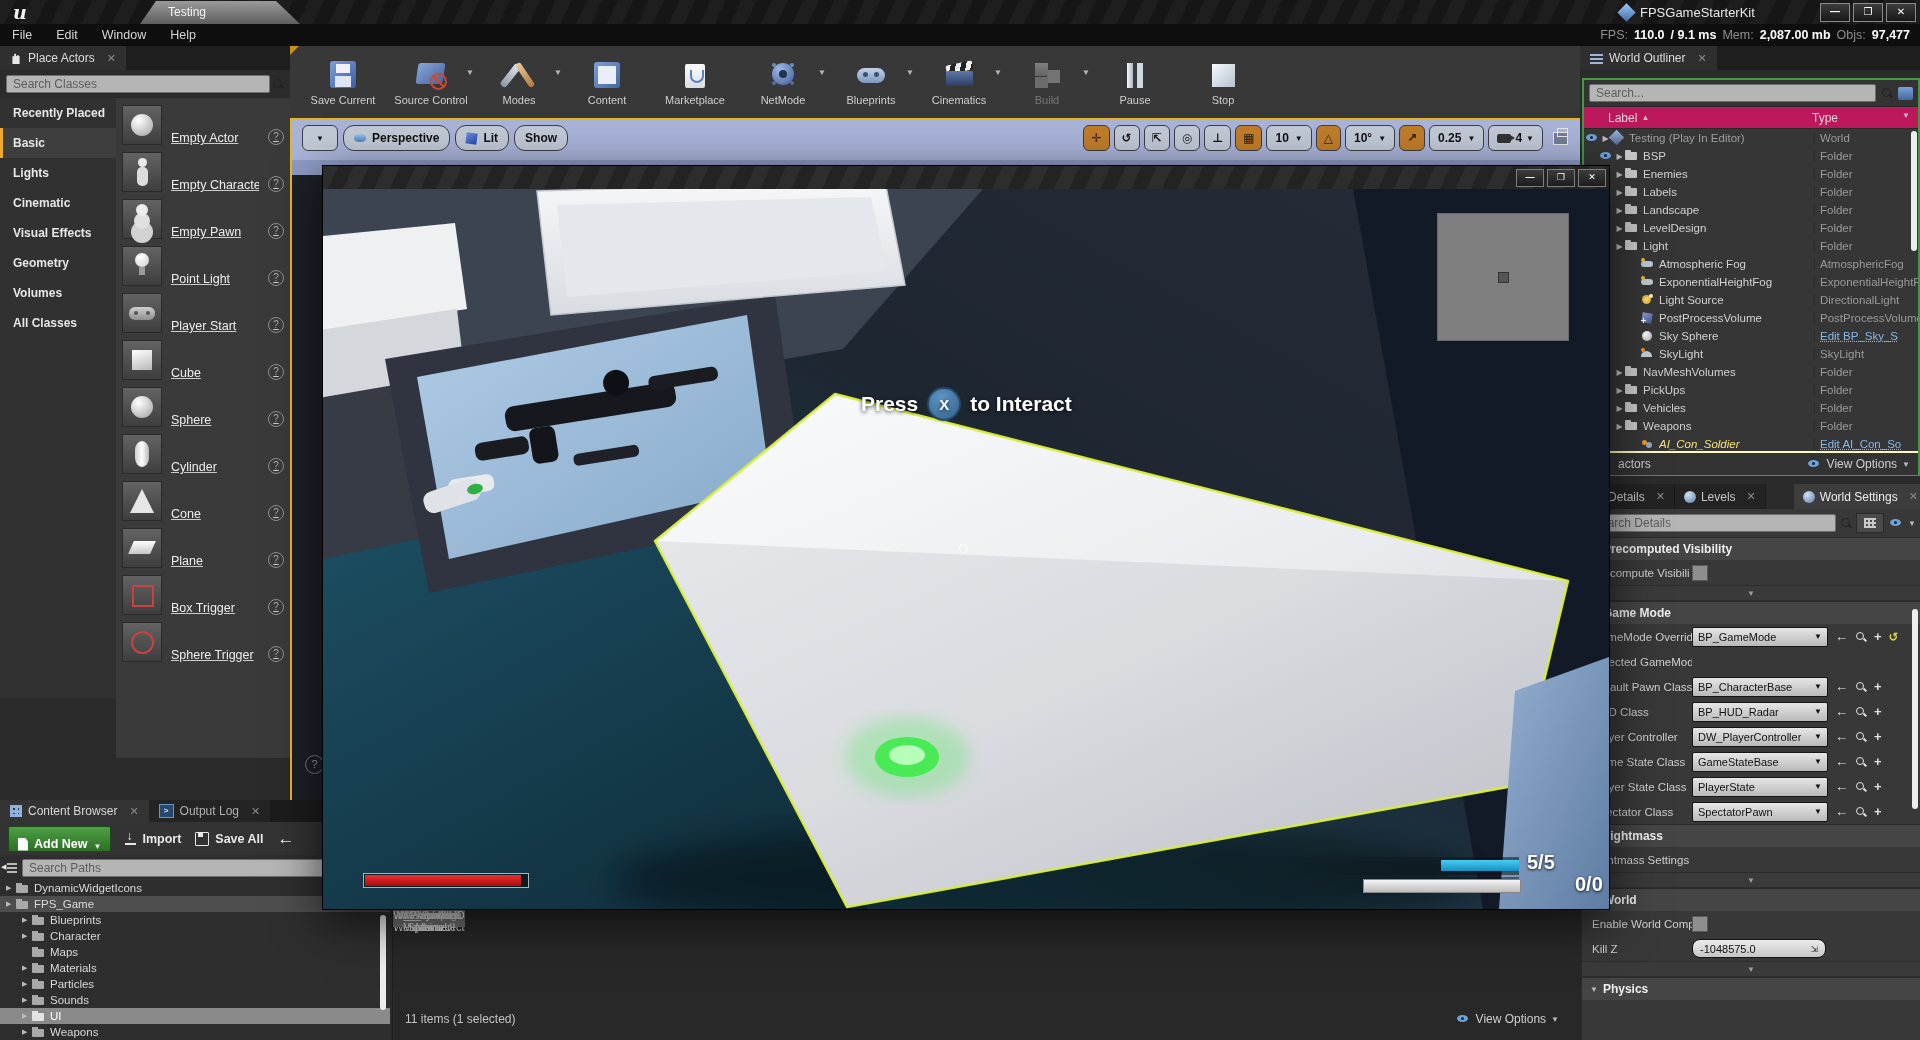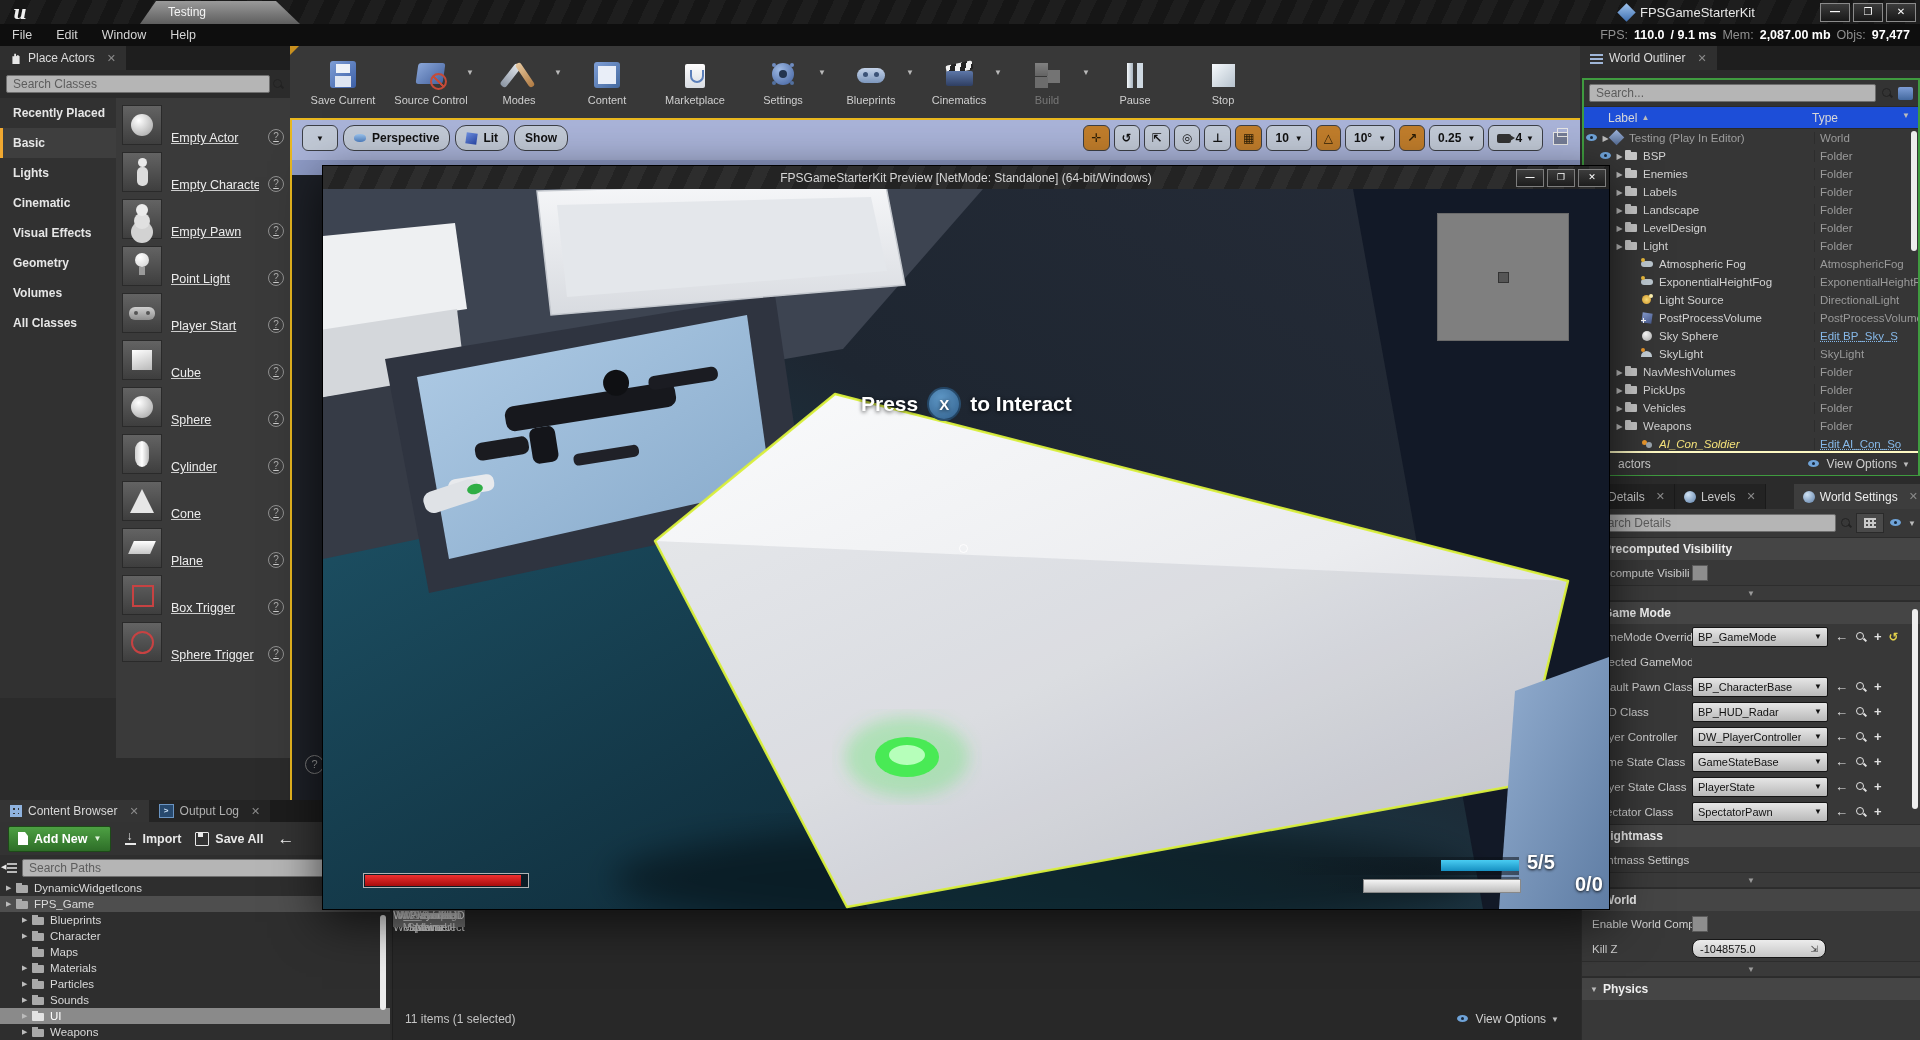--- a/index.html
+++ b/index.html
@@ -119,21 +119,21 @@
     color:#9a9a9a;text-align:center;line-height:17px;font-size:11px;position:absolute;}
   
   .right-panel{left:1580px;top:46px;width:340px;height:994px;background:#2b2b2b;}
   .ol-tabrow{height:24px;background:#1e1e1e;display:flex;}
   .list-ico{width:13px;height:11px;position:relative;}
   .list-ico::before{content:"";position:absolute;left:0;top:1px;width:13px;height:2px;background:#9fb6d8;
     box-shadow:0 4px 0 #9fb6d8,0 8px 0 #9fb6d8;}
   .ol-wrap{position:absolute;left:2px;top:32px;width:334px;height:394px;border:2px solid #3f9b3f;background:#333;}
   .ol-search-row{display:flex;align-items:center;gap:5px;padding:4px 5px;}
   .add-doc{width:15px;height:13px;background:linear-gradient(#7e9ed6,#44699f);border-radius:2px;position:relative;}
-  .ol-header{display:flex;height:21px;background:#1d4ed8;border-top:1px solid #2a2a2a;border-bottom:1px solid #2a2a2a;
+  .ol-header{display:flex;height:21px;background:#be185d;border-top:1px solid #2a2a2a;border-bottom:1px solid #2a2a2a;
     align-items:center;font-size:12px;color:#d8d8d8;}
   .ol-rows{position:relative;height:322px;overflow:hidden;background:#363636;}
   .ol-row{height:18px;display:flex;align-items:center;font-size:11.5px;color:#d2d2d2;}
   .ol-row .eye{visibility:hidden;width:16px;flex:none;position:relative;}
   .ol-row.has-eye .eye{visibility:visible;}
   .eye::before{content:"";position:absolute;left:2px;top:-4px;width:11px;height:7px;border-radius:50%;background:#6fa3d8;}
   .eye::after{content:"";position:absolute;left:6px;top:-2px;width:3px;height:3px;border-radius:50%;background:#16263a;}
   .ol-row .exp{width:11px;flex:none;color:#bbb;font-size:8px;text-align:center;visibility:hidden;}
   .ol-row.exp-open .exp,.ol-row.exp-closed .exp{visibility:visible;}
   .ol-row .oicon{width:14px;height:12px;flex:none;margin-right:4px;position:relative;}
@@ -220,21 +220,21 @@
   
   .bottom-panel{left:0;top:800px;width:1580px;height:240px;background:#2b2b2b;}
   .cb-tabrow{height:22px;background:#1c1c1c;display:flex;}
   .cb-tab{display:flex;align-items:center;gap:6px;padding:0 10px;color:#d8d8d8;background:#343434;}
   .cb-tab.inactive{background:#242424;color:#b0b0b0;}
   .cbgrid-ico{width:12px;height:12px;background:repeating-linear-gradient(0deg,#8fb2de 0 3px,transparent 3px 4.5px),repeating-linear-gradient(90deg,#8fb2de 0 3px,transparent 3px 4.5px);}
   .console-ico{width:13px;height:12px;background:#2a4succ;background:#27496e;border:1px solid #6a94c2;color:#cfe4f8;
     font-size:8px;line-height:11px;text-align:center;font-weight:bold;}
   .cb-toolbar{height:33px;background:#333;display:flex;align-items:center;gap:14px;padding-left:8px;border-bottom:1px solid #252525;}
   .addnew-btn{height:24px;background:linear-gradient(#4da043,#2e6e28);border:1px solid #1d4a18;border-radius:2px;
-    display:flex;align-items:center;gap:6px;padding:0 9px;color:#fff;font-weight:bold;font-size:12.5px;}
+    display:flex;align-items:flex-end;gap:6px;padding:0 9px;color:#fff;font-weight:bold;font-size:12.5px;}
   .page-ico{width:10px;height:13px;background:#fff;clip-path:polygon(0 0,70% 0,100% 30%,100% 100%,0 100%);}
   .cb-btn{display:flex;align-items:center;gap:6px;color:#e8e8e8;font-weight:bold;font-size:12.5px;}
   .import-ico{width:11px;height:11px;position:relative;}
   .import-ico::before{content:"↓";position:absolute;left:1px;top:-4px;color:#e8e8e8;font-size:12px;font-weight:bold;}
   .import-ico::after{content:"";position:absolute;left:0;bottom:-1px;width:11px;height:2px;background:#e8e8e8;}
   .floppy-sm{width:12px;height:12px;border:1.6px solid #e8e8e8;border-radius:1px;position:relative;}
   .floppy-sm::before{content:"";position:absolute;left:2px;top:0;width:5px;height:4px;background:#e8e8e8;}
   .back-arrow{color:#f2f2f2;font-size:17px;font-weight:bold;}
   .cb-left{position:absolute;left:0;top:55px;width:390px;height:185px;background:#2e2e2e;}
   .cb-search-row{display:flex;align-items:center;gap:4px;padding:4px 6px 3px 4px;}
@@ -457,21 +457,21 @@
         </div>
 
         <div class="tb-btn">
           <span class="tb-ico ic-market"></span>
           <span class="lbl">Marketplace</span>
 
         </div>
 
         <div class="tb-btn has-caret">
           <span class="tb-ico ic-settings"></span>
-          <span class="lbl">Settings</span>
+          <span class="lbl">NetMode</span>
           <span class="caret">▼</span>
         </div>
 
         <div class="tb-btn has-caret">
           <span class="tb-ico ic-bp"></span>
           <span class="lbl">Blueprints</span>
           <span class="caret">▼</span>
         </div>
 
         <div class="tb-btn has-caret">
@@ -1145,21 +1145,20 @@
       <div class="cb-viewopts view-opts">
         <span class="eye" style="visibility:visible;position:relative;width:16px;display:inline-block;"></span>
         <span>View Options</span>
         <span class="caret-sm">▼</span>
       </div>
     </div>
   </div>
 
   <div class="abs preview">
     <div class="pv-titlebar">
-      <div class="pv-title">FPSGameStarterKit Preview [NetMode: Standalone] (64-bit/Windows)</div>
       <div class="pv-btns">
         <div class="pv-btn">—</div>
         <div class="pv-btn">❐</div>
         <div class="pv-btn">✕</div>
       </div>
     </div>
     <div class="pv-content">
       <svg width="1286" height="720" viewBox="0 0 1286 720" style="position:absolute;left:0;top:0;">
         <defs>
           <linearGradient id="bgG" x1="1" y1="0" x2="0" y2="1">

